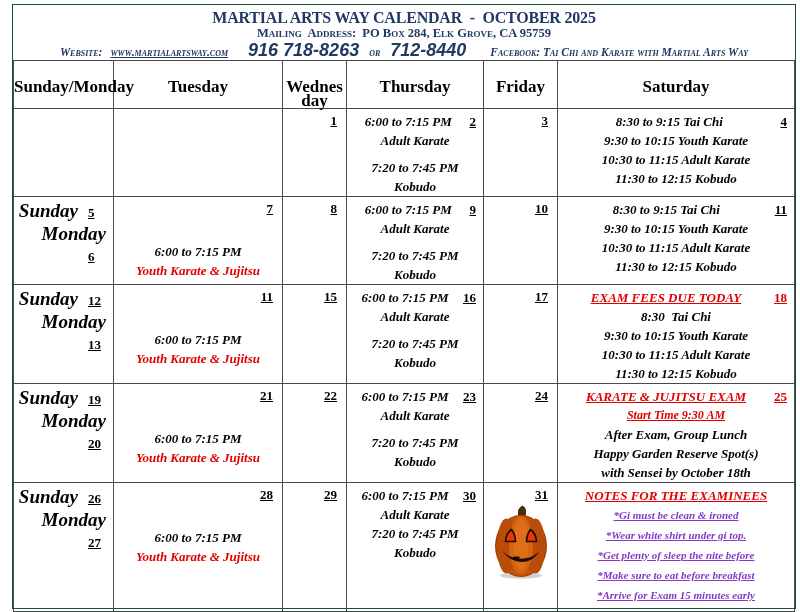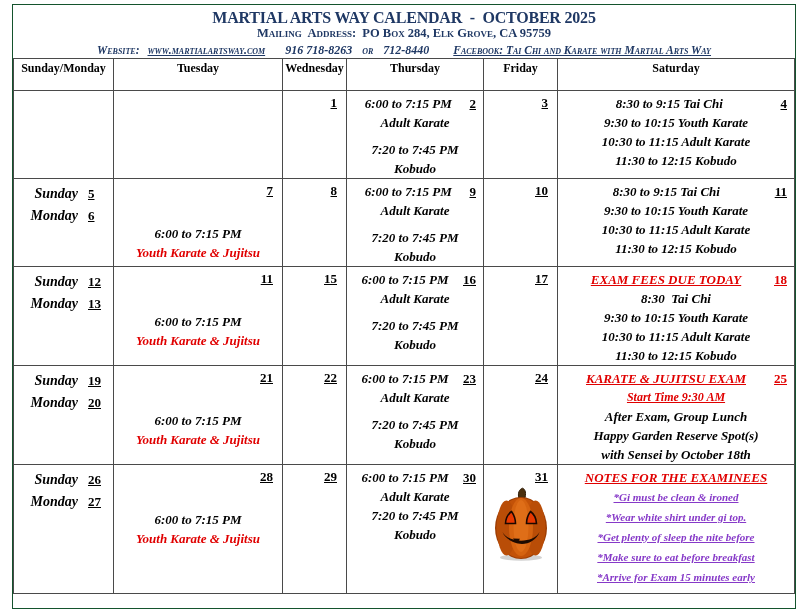--- a/index.html
+++ b/index.html
@@ -21,46 +21,46 @@
   }
   .h-addr,.h-mail{
     font-weight:bold; font-size:12.5px; line-height:15px; font-variant:small-caps;
   }
   .h-addr{margin-top:2px;}
   .h-contact{
     margin-top:2px; font-weight:bold; font-style:italic; font-size:11.5px; line-height:15px;
     font-variant:small-caps; white-space:nowrap;
   }
   .c-link{text-decoration:underline; margin-left:8px; cursor:pointer;}
-  .c-phone{font-variant:normal; font-size:12px; font-family:Liberation Serif, serif;}
+  .c-phone{font-variant:normal; font-size:18px; font-family:Liberation Sans, sans-serif;}
   .c-phone.first{margin-left:20px;}
   .c-or{margin:0 10px;}
-  .c-fb{margin-left:24px; text-decoration:underline; cursor:pointer;}
+  .c-fb{margin-left:24px; cursor:pointer;}
   
   table{border-collapse:collapse; table-layout:fixed; width:100%;}
   th,td{border:1px solid #4a4a4a;}
   th{
-    font-size:12px; font-weight:bold; text-align:center; vertical-align:top;
-    padding-top:2px; line-height:14px; height:32px; color:#000;
+    font-size:17px; font-weight:bold; text-align:center; vertical-align:top;
+    padding-top:19px; line-height:14px; height:32px; color:#000;
   }
   th.col2{word-break:break-all; padding-left:2px; padding-right:2px;}
   td{vertical-align:top; position:relative; padding:0; color:#000;}
   tr.r0 td{height:86px;} tr.r1 td{height:81px;} tr.r2 td{height:99px;}
   tr.r3 td{height:94px;} tr.r4 td{height:129px;}
   .cellnum{
     text-align:right; padding:2px 9px 0 0; font-weight:bold; font-size:13px; line-height:19px;
   }
   .cellnum span{text-decoration:underline;}
   .fnum{
     float:right; margin-right:7px; font-style:normal; font-weight:bold;
     text-decoration:underline; font-size:13px;
   }
   .daylines{text-align:right; padding:3px 7px 0 0;}
   .dayline{line-height:21px;}
-  .dayname{font-style:italic; font-weight:bold; font-size:14px;}
+  .dayname{font-style:italic; font-weight:bold; font-size:19px;}
   .daynum{
     display:inline-block; min-width:18px; margin-left:10px; font-weight:bold;
     font-size:13px; text-decoration:underline; text-align:left;
   }
   .lines{text-align:center; padding-top:3px;}
   .lines.padtop{padding-top:24px;}
   .line{
     font-style:italic; font-weight:bold; font-size:13px; line-height:19px;
     white-space:pre-wrap;
   }

